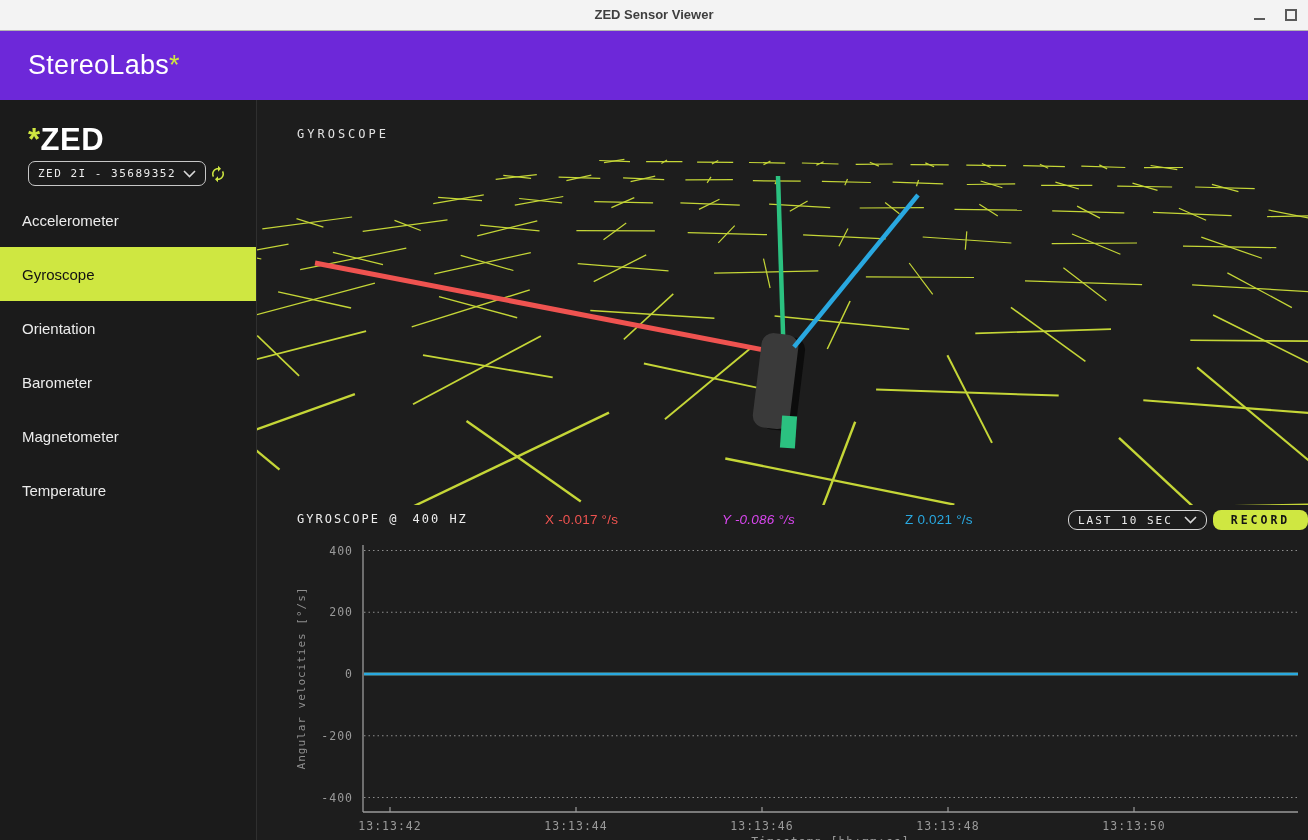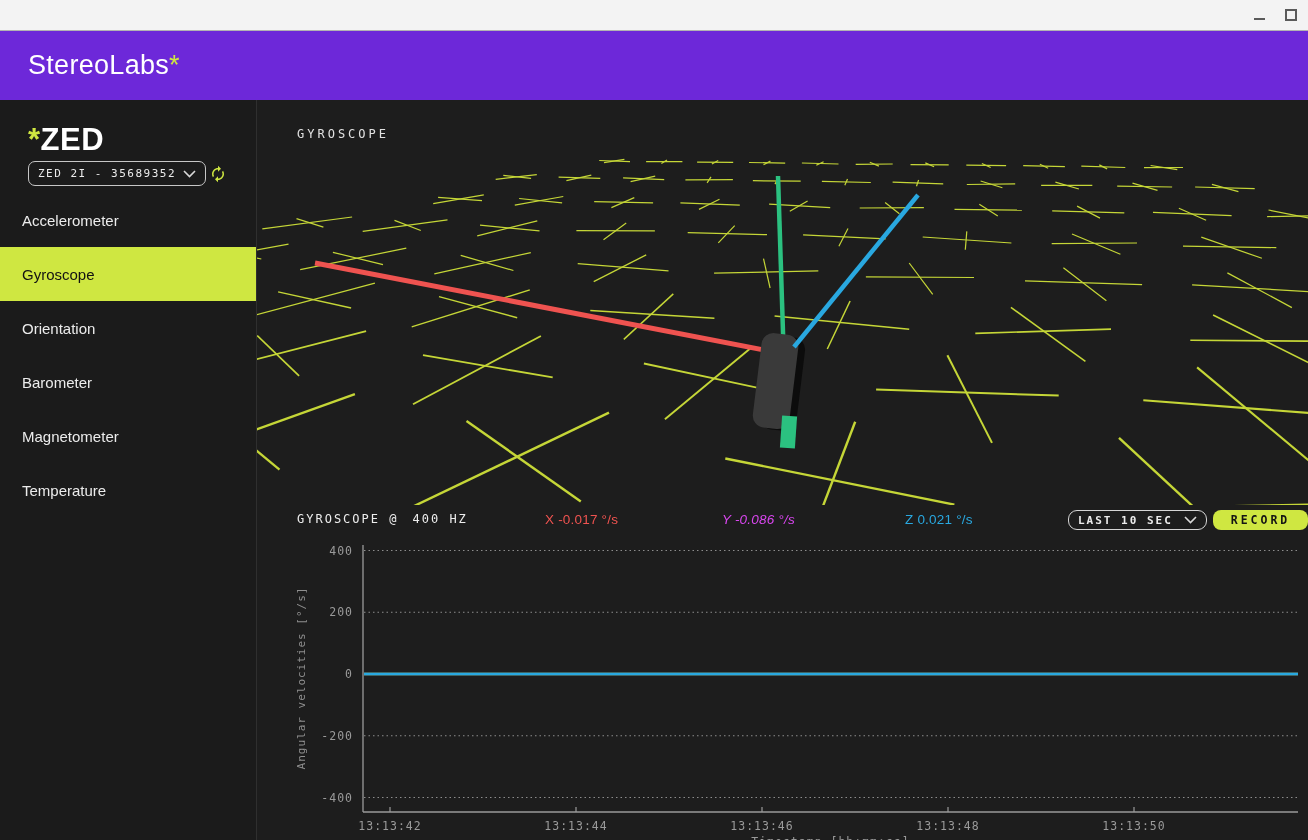--- a/index.html
+++ b/index.html
@@ -56,32 +56,33 @@
   .viz{position:absolute;top:50px;left:0;width:1051px;height:355px;}
 
   .statusbar{position:absolute;top:408px;left:0;right:0;height:24px;}
   .status-source{position:absolute;left:40px;top:4px;color:#ededed;
     font-family:"DejaVu Sans Mono",monospace;font-size:12px;letter-spacing:2px;}
   .status-source .rate{margin-left:14px;}
   .readout{position:absolute;top:4px;font-size:13.5px;letter-spacing:.2px;}
   .range-select{position:absolute;left:811px;top:2px;width:139px;height:20px;
     border:1px solid #d6d6d6;border-radius:9px;display:flex;align-items:center;
     justify-content:space-between;padding:0 9px;color:#ececec;cursor:pointer;
-    font-family:"DejaVu Sans Mono",monospace;font-size:11px;letter-spacing:2px;font-weight:bold;}
+    font-family:"DejaVu Sans Mono",monospace;font-size:11px;letter-spacing:2px;}
   .record-btn{position:absolute;left:956px;top:2px;width:95px;height:20px;
     background:var(--accent);border:none;border-radius:8px;color:#141414;
     font-family:"DejaVu Sans Mono",monospace;font-size:11.5px;font-weight:600;
     letter-spacing:3px;display:flex;align-items:center;justify-content:center;cursor:pointer;}
 
   .chart{position:absolute;top:428px;left:0;width:1051px;height:312px;overflow:hidden;}
 </style>
 </head>
 <body>
 
 <div class="titlebar">
+  <div class="titlebar-title">ZED Sensor Viewer</div>
   <div class="win-btn win-min">
       <i></i>
     </div>
   <div class="win-btn win-max">
       <i></i>
     </div>
 </div>
 
 <div class="header">
   <div class="brand"><span>StereoLabs</span><span class="star">*</span></div>

